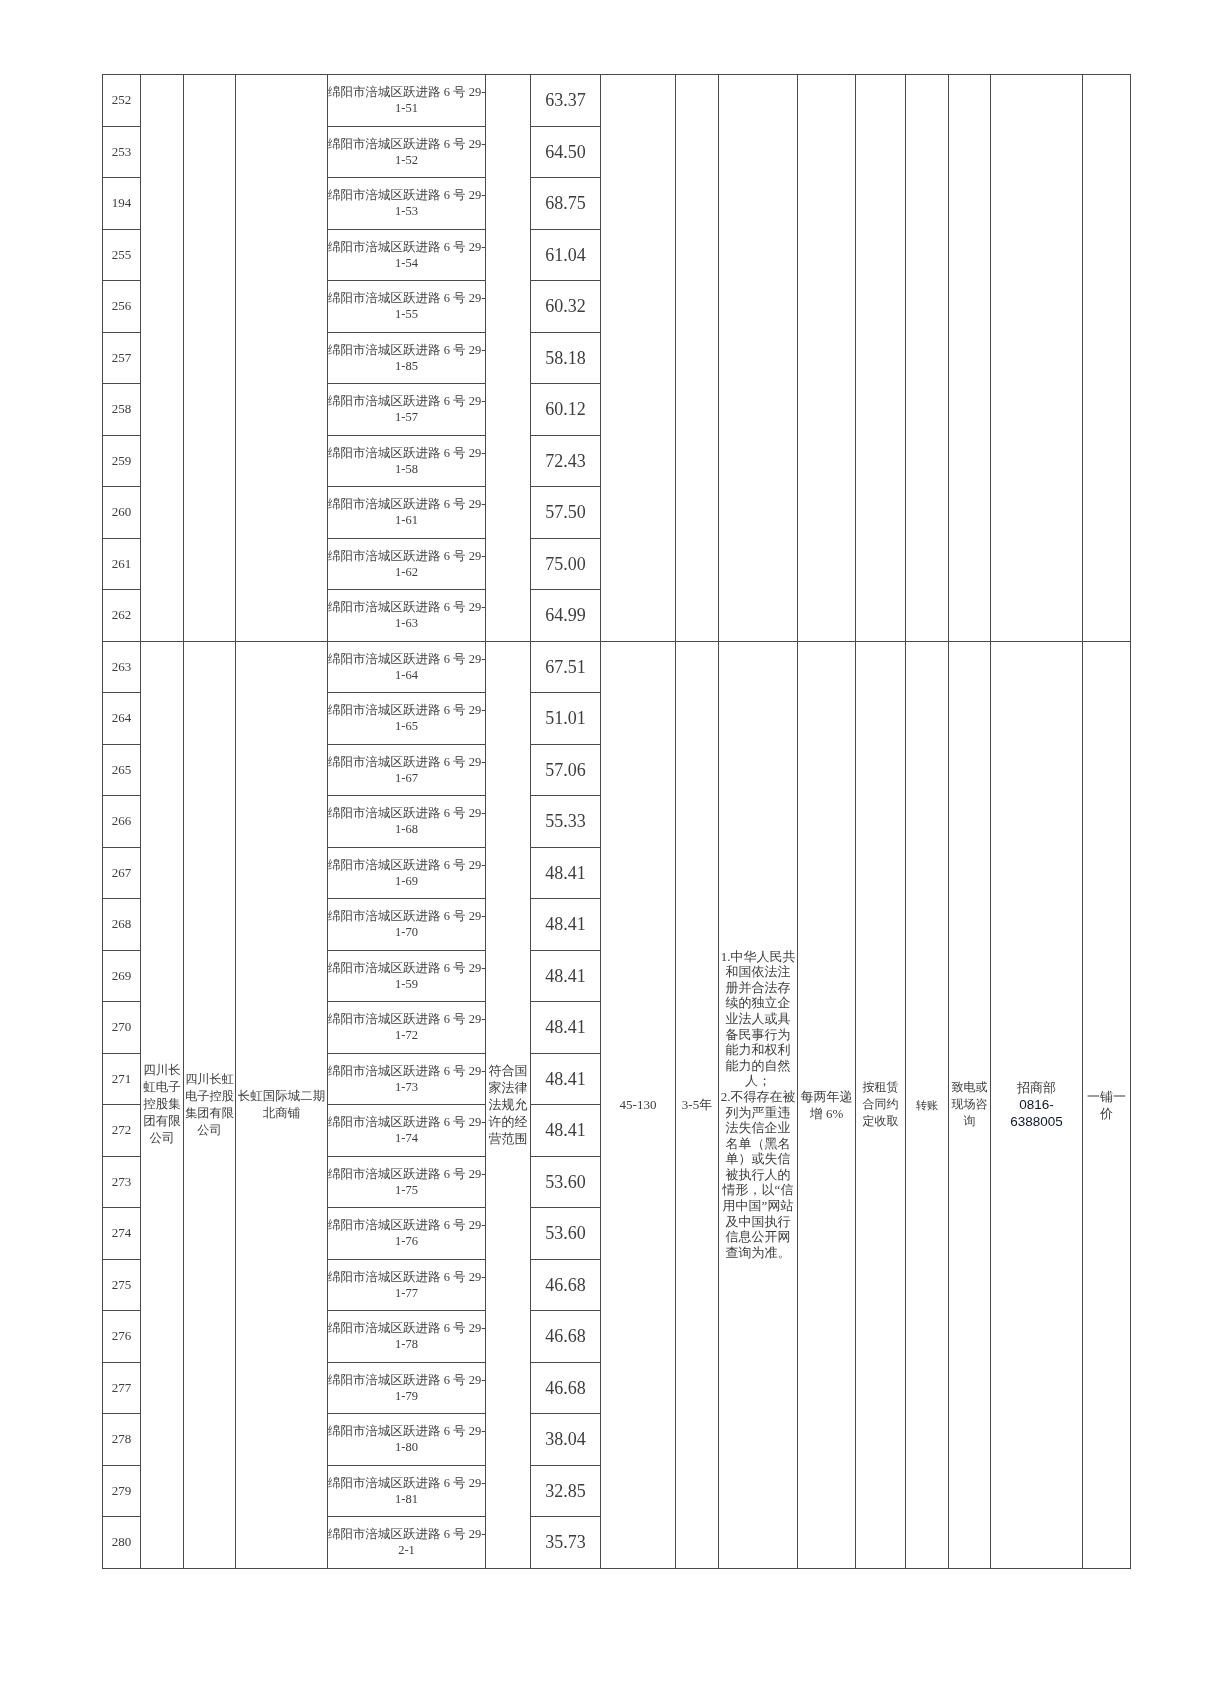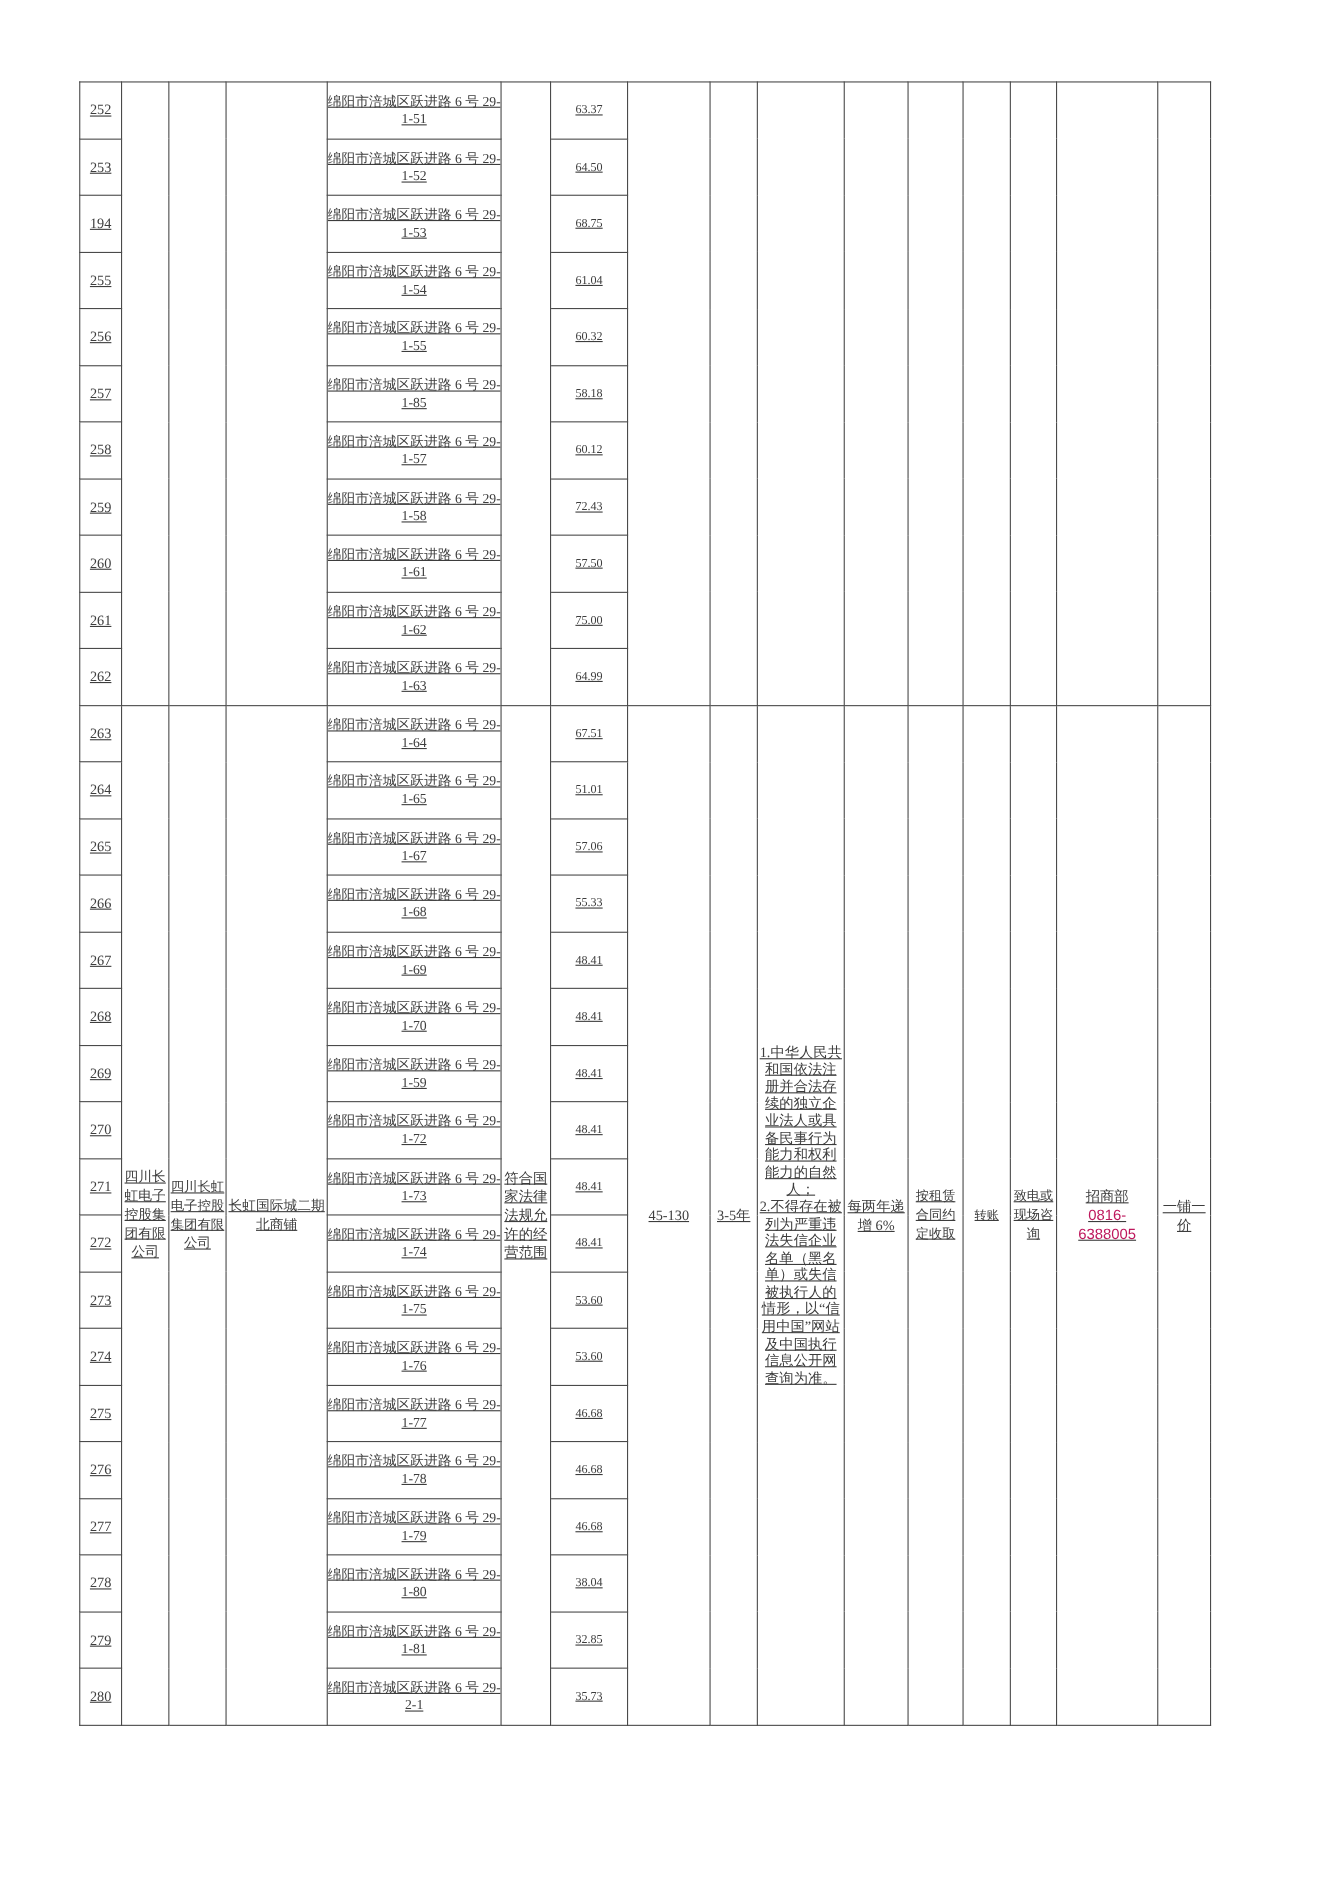--- a/index.html
+++ b/index.html
@@ -2,49 +2,49 @@
 <html><head>
 <meta charset="utf-8">
 <style>
   html,body{margin:0;padding:0;}
   body{
     width:1208px;height:1708px;background:#ffffff;position:relative;
     font-family:"Liberation Serif","DejaVu Serif",serif;color:#3d3d3d;
   }
   table.lease{
     border-collapse:collapse;table-layout:fixed;
-    position:absolute;left:72px;top:74px;width:1029px;text-decoration:underline;
+    position:absolute;left:102px;top:74px;width:1029px;
   }
   td{
     border:1px solid #4a4a4a;text-align:center;vertical-align:middle;
     padding:0 2px;font-size:13px;line-height:16px;overflow:hidden;
   }
   tr{height:51.5px;}
   .c-no{font-size:13px;}
   .c-addr{font-size:12.5px;padding:0;}
   .c-addr div{white-space:nowrap;}
-  .c-area{font-size:11px;}
+  .c-area{font-size:18px;}
   .c-comp1{font-size:12.5px;line-height:17px;word-break:break-all;padding:0 2px;}
   .c-comp2{font-size:12.2px;line-height:17px;word-break:break-all;padding:0 1px;}
   .c-proj{font-size:12.5px;line-height:17px;word-break:break-all;padding:0 1px;}
   .c-scope{font-size:13px;line-height:17px;word-break:break-all;padding:0 1px;}
   .c-range{font-size:13px;}
   .c-term{font-size:13px;}
   .c-req{
     font-size:13px;line-height:15.6px;word-break:break-all;
     white-space:pre-line;padding:0 1px;
   }
   .c-inc{font-size:13px;line-height:17px;word-break:break-all;padding:0 2px;}
   .c-dep{font-size:12px;line-height:17px;word-break:break-all;padding:0 1px;}
   .c-pay{font-size:11px;}
   .c-view{font-size:12px;line-height:17px;word-break:break-all;padding:0 1px;}
   .c-contact{font-size:13px;line-height:17px;}
   .c-contact .phone{
     font-family:"Liberation Sans","DejaVu Sans",sans-serif;
-    font-size:13.5px;color:#be185d;letter-spacing:0;
+    font-size:13.5px;color:#0f172a;letter-spacing:0;
   }
   .c-price{font-size:13px;line-height:17px;word-break:break-all;}
 </style>
 </head>
 <body>
 
 <table class="lease">
   <colgroup>
     <col style="width:38px">
       <col style="width:43px">

